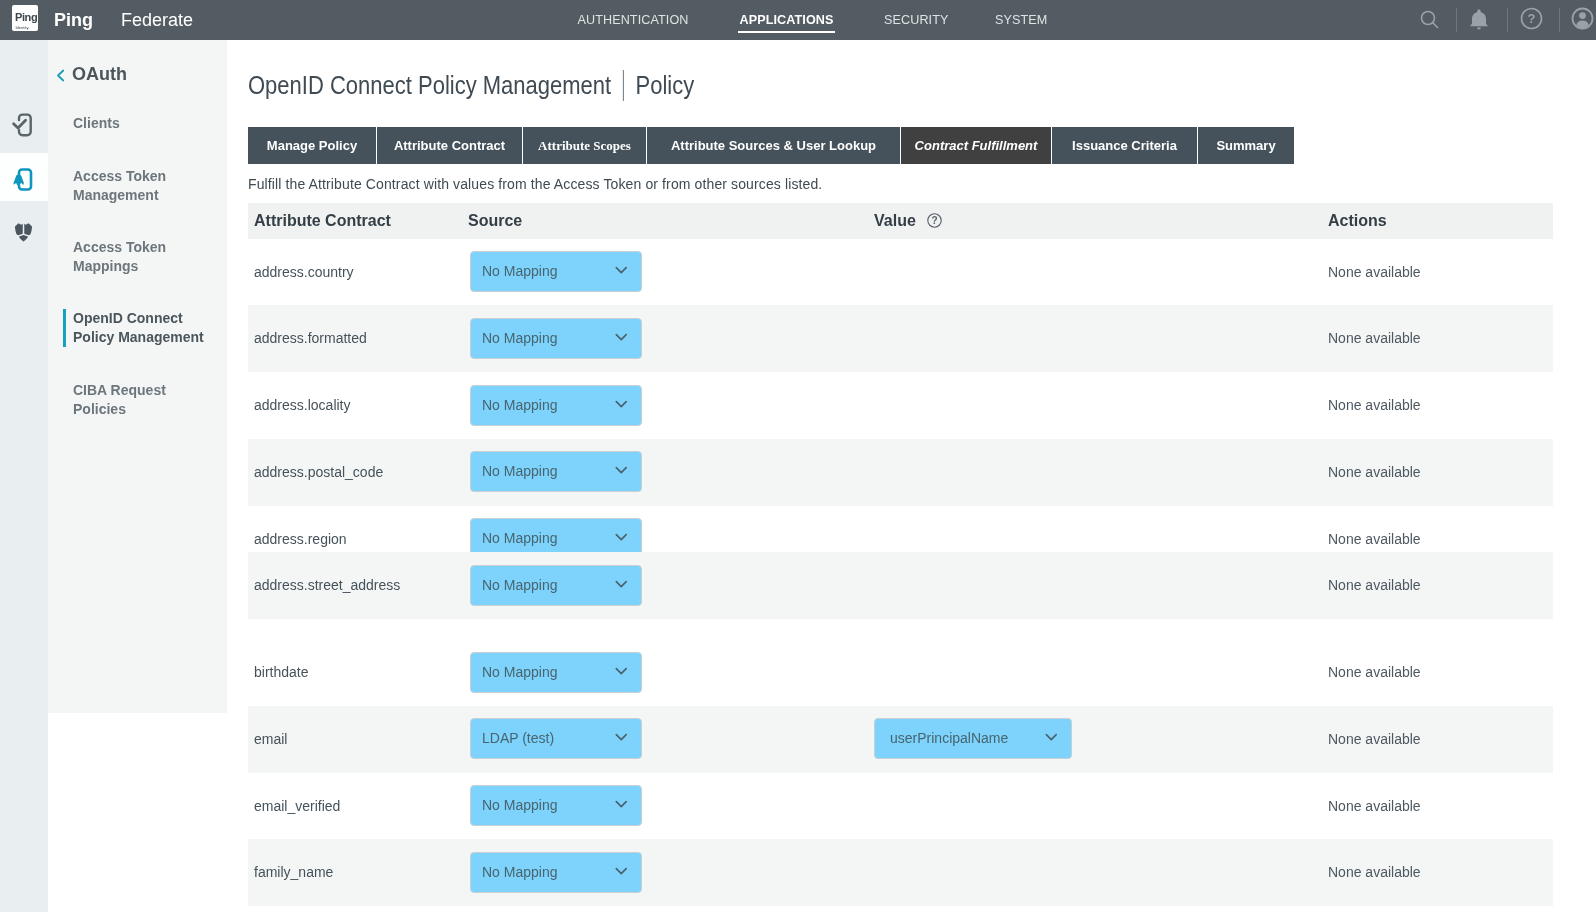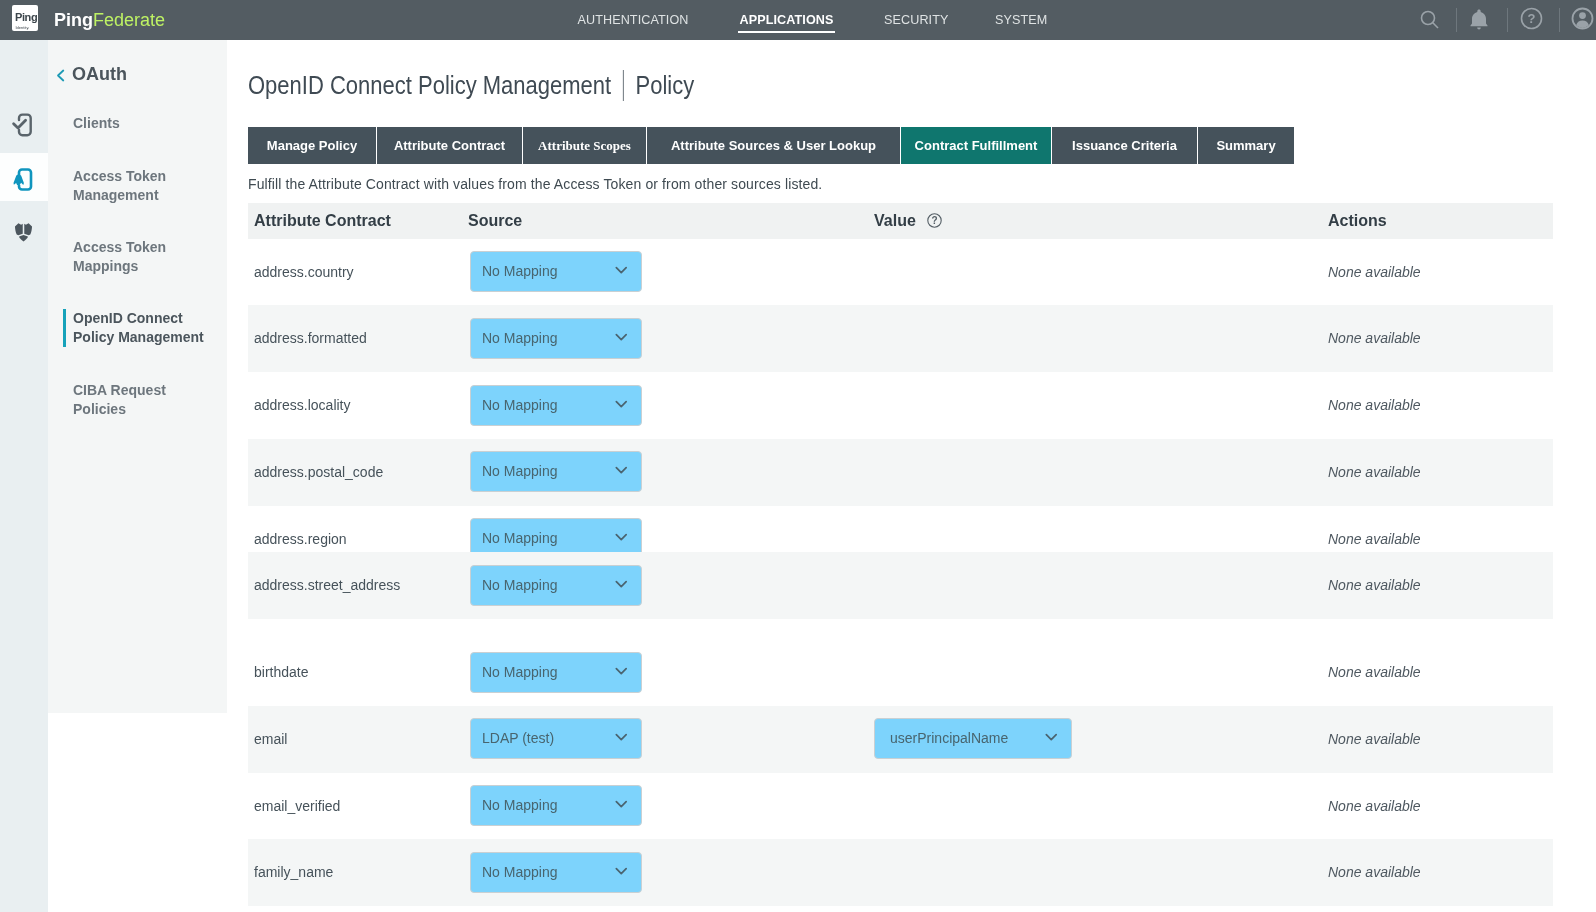--- a/index.html
+++ b/index.html
@@ -6,21 +6,21 @@
   * { margin:0; padding:0; box-sizing:border-box; }
   html,body { width:1596px; height:912px; overflow:hidden; background:#fff;
     font-family:"Liberation Sans", sans-serif; }
   
   .topbar { position:absolute; left:0; top:0; width:1596px; height:40px; background:#535c62; }
   .logo-box { position:absolute; left:12px; top:5px; width:26px; height:26px; background:#fff; border-radius:2px; }
   .logo-box .p1 { position:absolute; left:3px; top:6px; font-size:11px; font-weight:bold; color:#3c454b; letter-spacing:-0.4px; }
   .logo-box .p2 { position:absolute; left:3.5px; top:20px; font-size:4px; color:#3c454b; }
   .brand { position:absolute; left:54px; top:0; height:40px; line-height:40px; font-size:18px; color:#fff; }
   .brand b { font-weight:700; }
-  .brand span { font-weight:300; color:#bef264; }
+  .brand span { font-weight:300; color:#ffffff;padding-left:28px; }
   .topnav { position:absolute; top:0; height:40px; line-height:40px; font-size:12.6px; letter-spacing:0.1px; color:#dfe3e4; text-align:center; }
   .topnav.active { color:#fff; font-weight:bold; }
   .topnav.active::after { content:""; position:absolute; left:0; right:0; bottom:7px; height:2px; background:#fff; }
   .tb-icons { position:absolute; right:0; top:0; height:40px; }
   .tb-sep { position:absolute; top:8px; width:1px; height:24px; background:#6e777d; }
   
   .iconstrip { position:absolute; left:0; top:40px; width:48px; height:872px; background:#e9eff1; }
   .icell { position:absolute; left:0; width:48px; height:48px; }
   .icell.active { background:#fdfefe; }
   .sidepanel { position:absolute; left:48px; top:40px; width:179px; height:673px; background:#f4f6f6; }
@@ -29,29 +29,29 @@
   .snav { position:absolute; left:25px; width:140px; font-size:14px; font-weight:bold; color:#6d767d; line-height:19px; }
   .snav.active { color:#4b555c; }
   .snav.active::before { content:""; position:absolute; left:-10px; top:0; bottom:0; width:3px; background:#16a2ba; }
   
   .main { position:absolute; left:227px; top:40px; width:1369px; height:872px; background:#fff; }
   .title { position:absolute; left:21px; top:30px; font-size:25px; color:#3f4a53; transform:scaleX(0.88); transform-origin:left top; white-space:nowrap; }
   .title .sep { display:inline-block; width:1.7px; height:31px; background:#59646c; margin:0 13px; vertical-align:-7px; }
   
   .tabs { position:absolute; left:21px; top:71px; height:37px; }
   .tab { position:absolute; top:16px; height:37px; line-height:37px; text-align:center; background:#45525b; color:#fff; font-size:13px; font-weight:bold; }
-  .tab.active { background:#0f766e; }
+  .tab.active { background:#404040;font-style:italic; }
   .desc { position:absolute; left:21px; top:136px; font-size:14px; letter-spacing:0.12px; color:#3f4a51; }
   
   .thead { position:absolute; left:21px; top:163px; width:1305px; height:36px; background:#f0f2f2; }
   .th { position:absolute; top:0; height:36px; line-height:36px; font-size:16px; font-weight:bold; color:#333e46; }
   .row { position:absolute; left:21px; width:1305px; height:67px; }
   .row.alt { background:#f4f6f6; }
   .rlabel { position:absolute; left:6px; top:0; height:67px; line-height:67px; font-size:14px; color:#46525a; }
-  .navail { position:absolute; left:1080px; top:0; height:67px; line-height:67px; font-size:14px; color:#4e5860;font-style:italic; }
+  .navail { position:absolute; left:1080px; top:0; height:67px; line-height:67px; font-size:14px; color:#4e5860; }
   .dd { position:absolute; top:12.5px; height:41px; background:#7dd3fc; border:1px solid #c9d0d3; border-radius:4px; font-size:14px; color:#48656f; line-height:39px; padding-left:11px; }
   .dd svg { position:absolute; right:14px; top:14px; }
 </style>
 </head>
 <body>
 <div class="topbar">
   <div class="logo-box">
       <div class="p1">Ping</div>
       <div class="p2">Identity.</div>
     </div>

